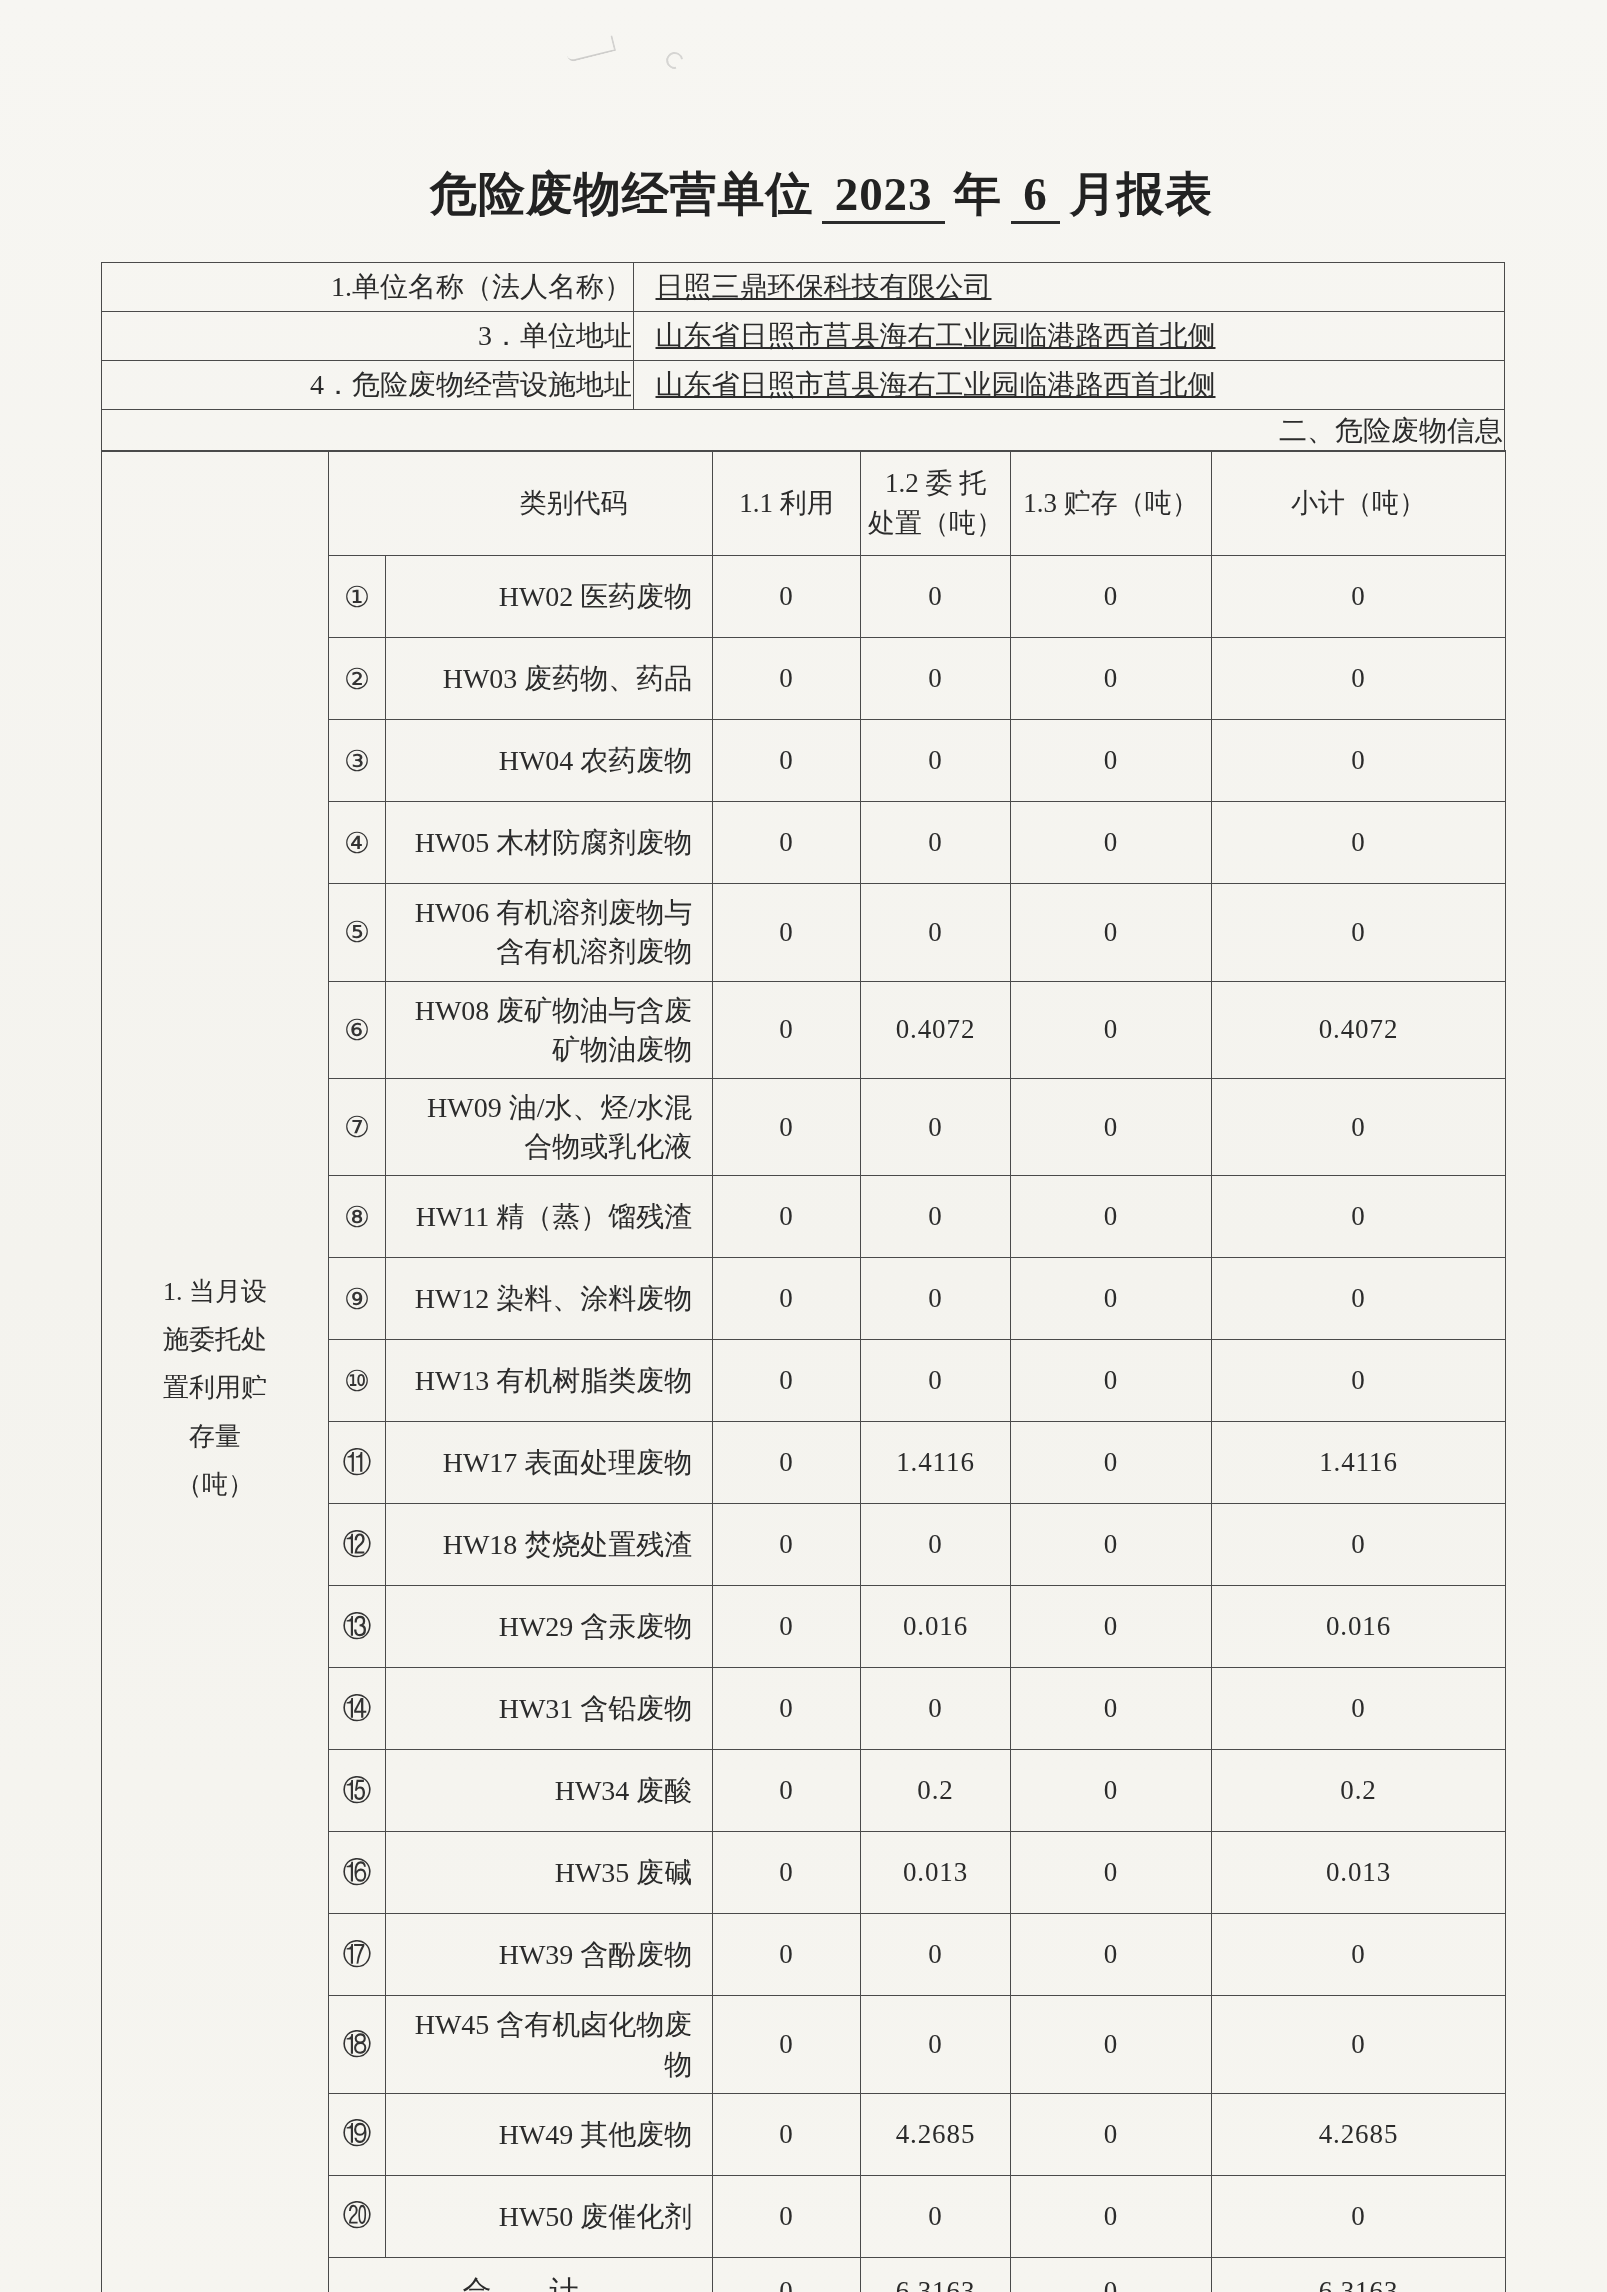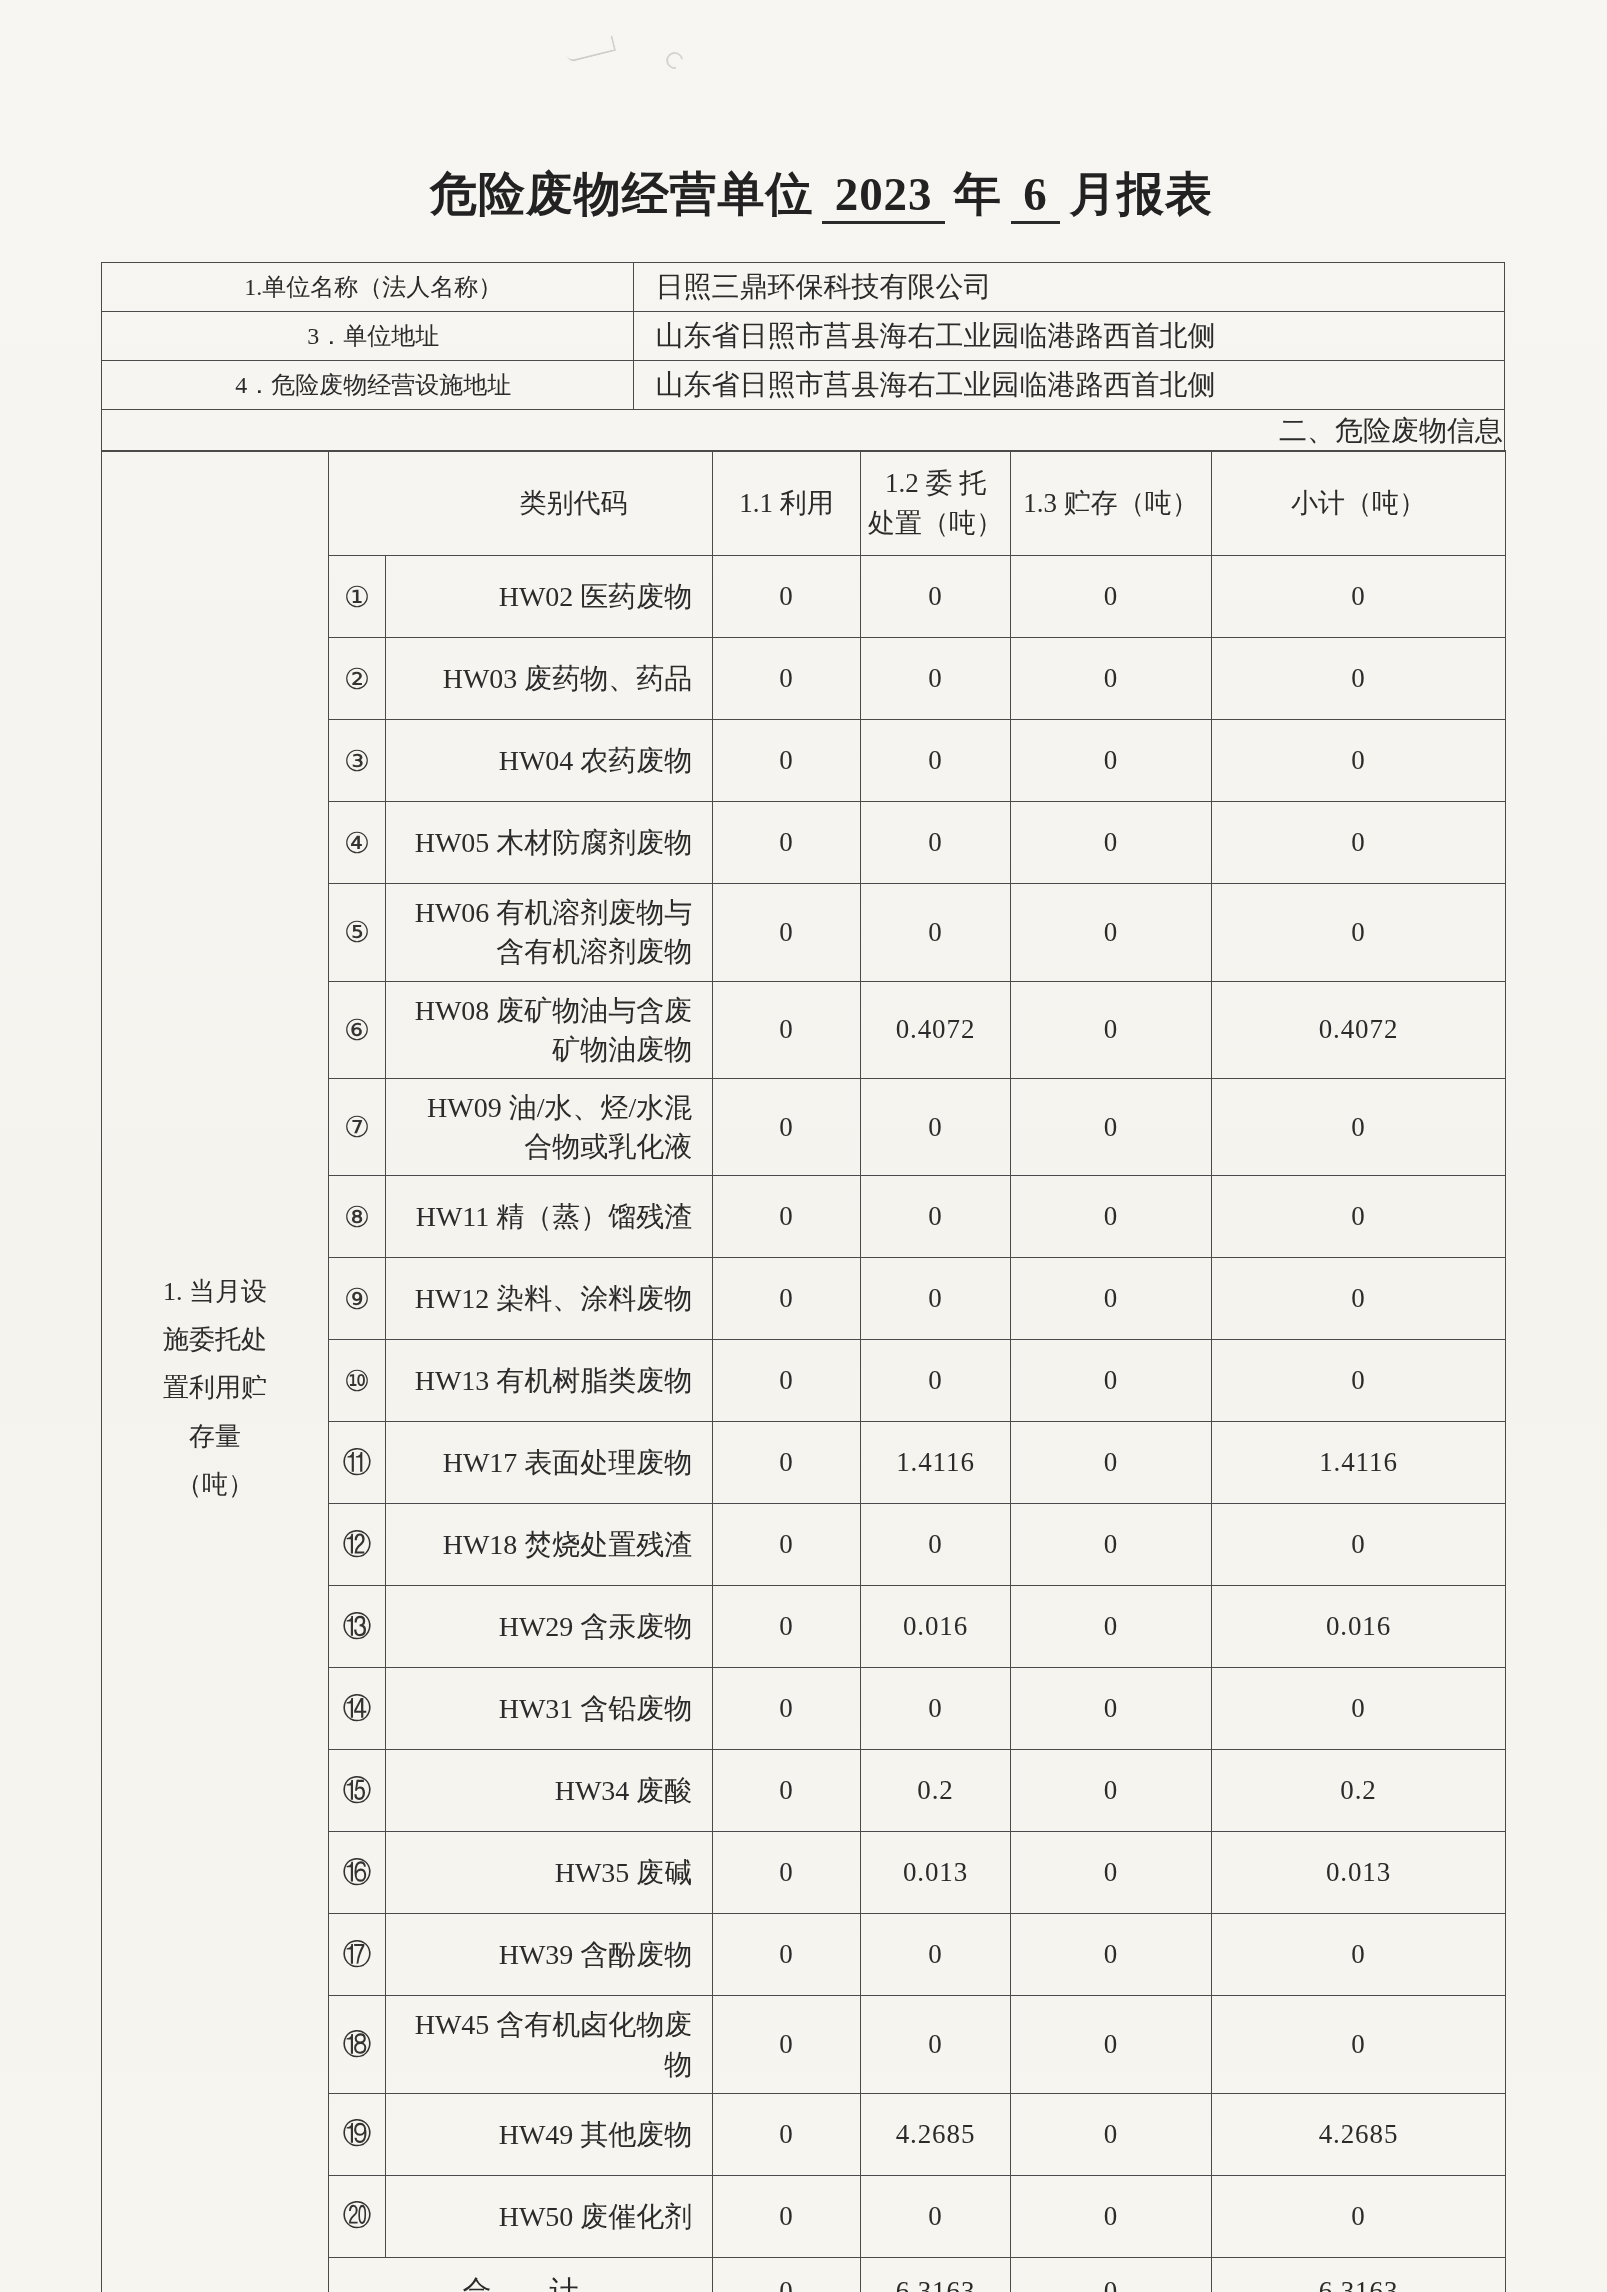--- a/index.html
+++ b/index.html
@@ -36,22 +36,22 @@
   }
 
   .sheet{position:absolute;left:101px;top:262px;width:1403px;}
 
   table{border-collapse:collapse;table-layout:fixed;width:1403px;}
   td{border:1.8px solid #4a4a4a;font-size:27px;vertical-align:middle;
      overflow:hidden;}
 
   
   .t-info td{height:46px;}
-  .t-info .lab{padding-left:12.5px;text-align:center;font-size:24px;}
-  .t-info .val{padding-left:21.5px;text-align:left;font-size:28px;}
+  .t-info .lab{padding-left:12.5px;text-align:right;font-size:28px;}
+  .t-info .val{padding-left:21.5px;text-align:left;font-size:28px;text-decoration:underline;}
   .t-info .section td{height:39px;font-size:28px;padding-left:21.5px;text-align:right;}
 
   
   .t-main{margin-top:-1.8px;}
   .t-main td{height:63px;text-align:center;}
   .t-main .hdr{font-size:27px;height:102px;}
   .t-main .hdr-wrap{white-space:pre-line;line-height:1.5;margin-top:20px;}
   .t-main .vlabel-cell{vertical-align:middle;}
   .t-main .vlabel{
     white-space:pre-line;width:125px;margin:0 auto;

